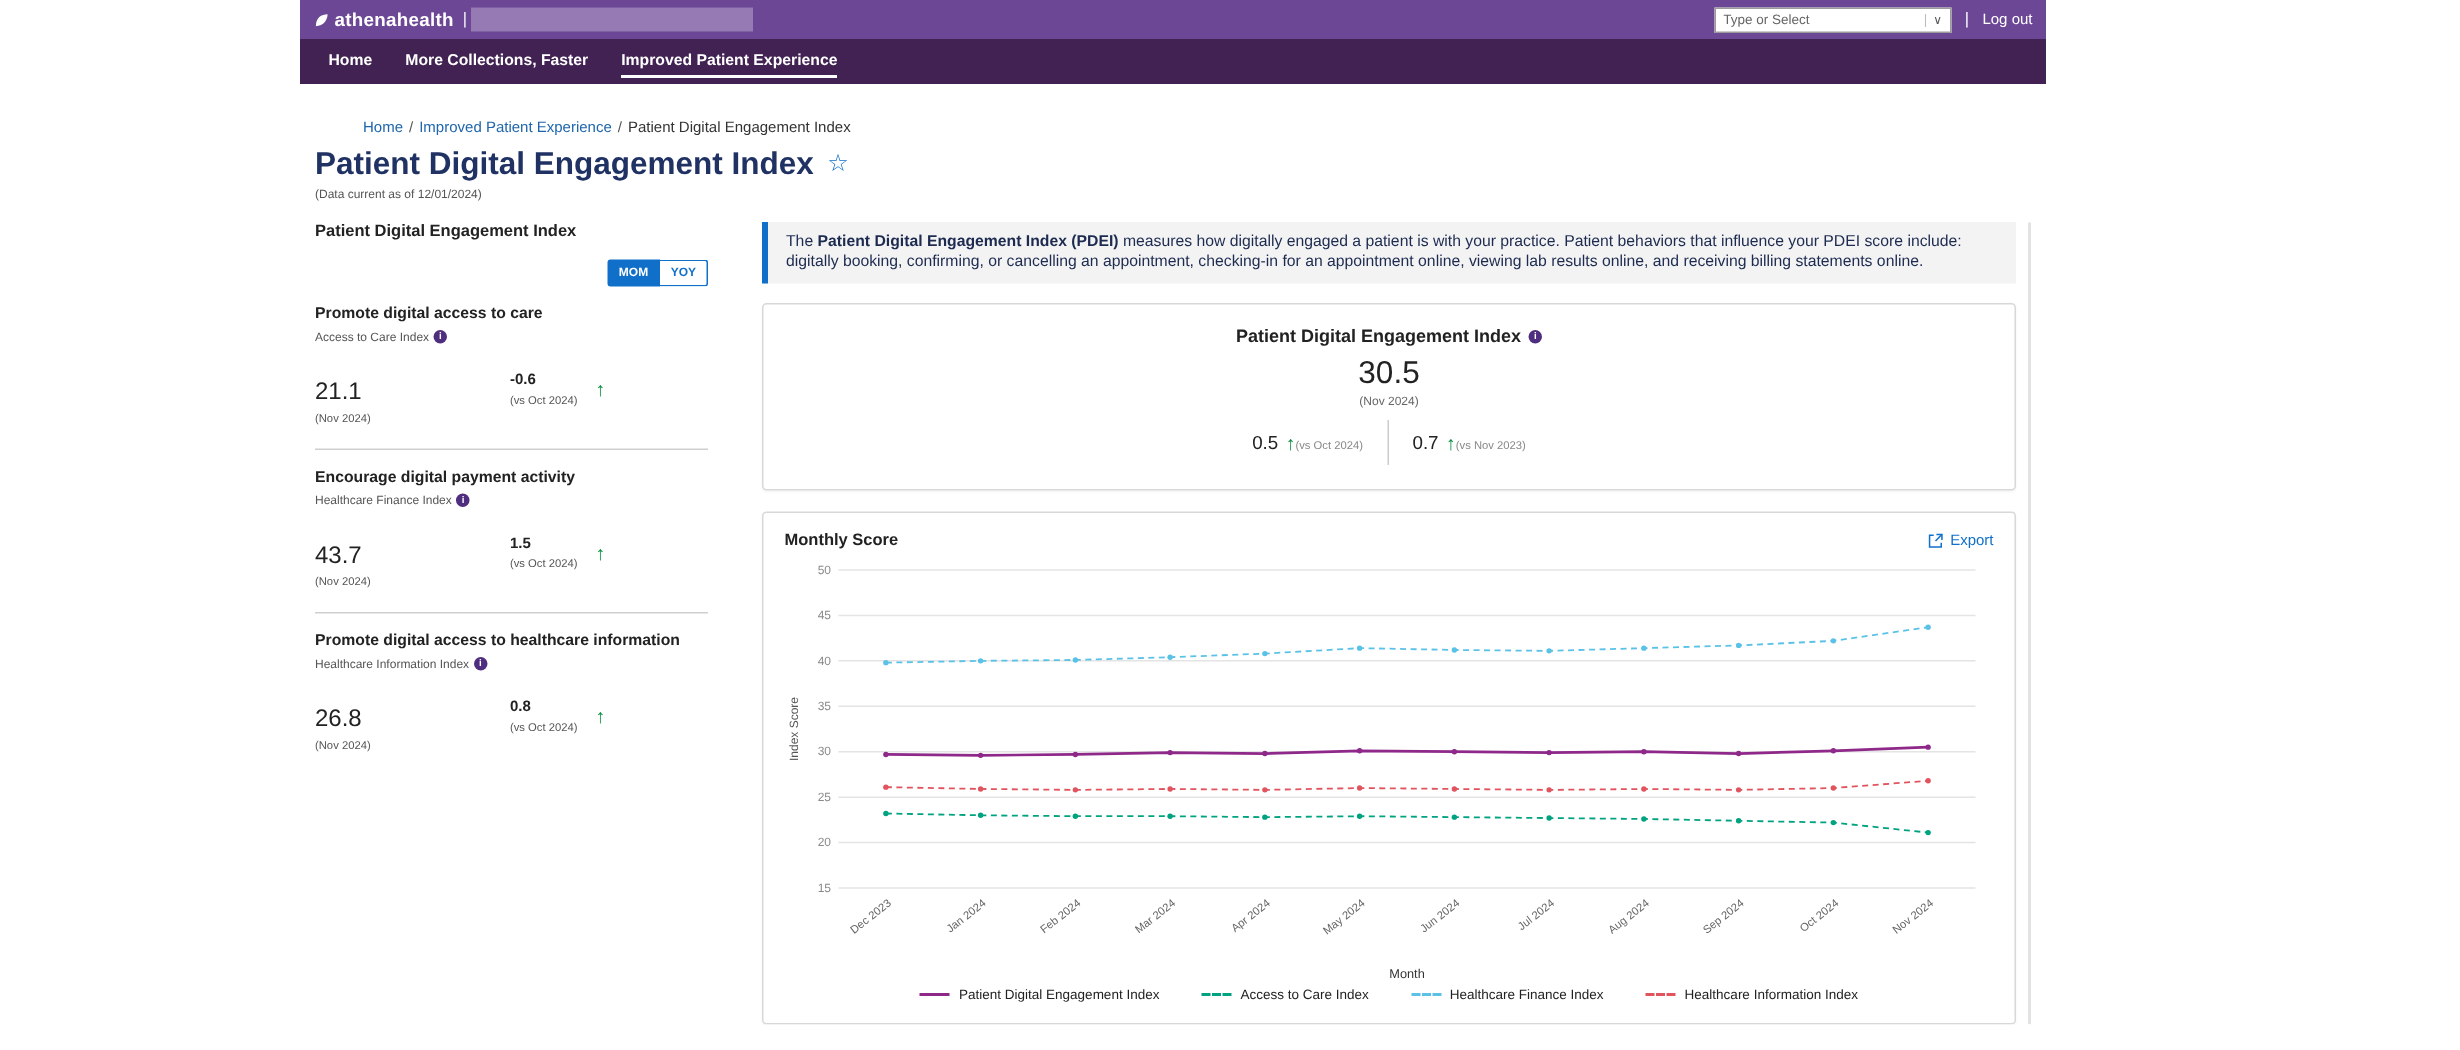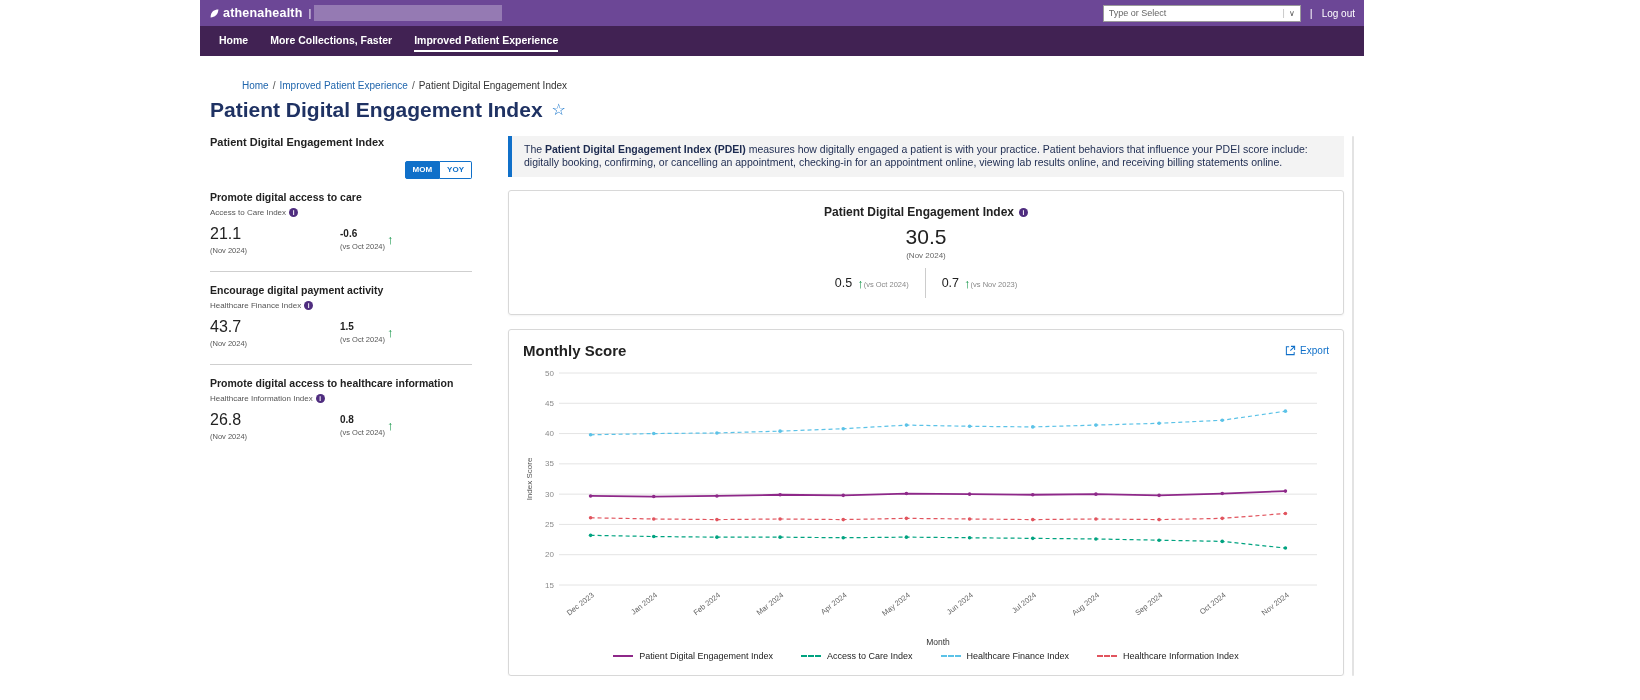--- a/index.html
+++ b/index.html
@@ -8,21 +8,21 @@
 
   
   .topbar { height:26px; background:#6c4796; display:flex; align-items:center; padding:0 9px; }
   .brand { display:flex; align-items:center; }
   .logo-icon svg { width:11px; height:13px; display:block; }
   .brand-text { color:#fff; font-size:12.5px; font-weight:bold; margin-left:3px; letter-spacing:.2px; }
   .brand-sep { color:rgba(255,255,255,.95); margin:0 3px 0 6px; font-size:11px; }
   .topbar-search { width:188px; height:16px; background:rgba(255,255,255,.28); border:none; outline:none;
                    color:#fff; font-size:10px; padding:0 4px; caret-color:#fff; }
   .topbar-right { margin-left:auto; display:flex; align-items:center; gap:9px; }
-  .select { width:198px; height:17px; background:#fff; border:1px solid #9b9b9b; display:flex; align-items:center;
+  .select { width:158px; height:17px; background:#fff; border:1px solid #9b9b9b; display:flex; align-items:center;
             font-size:9px; color:#666; padding:0 5px; cursor:pointer; }
   .select-ph { flex:1; white-space:nowrap; overflow:hidden; }
   .select-sep { color:#bbb; margin-right:4px; }
   .chev { color:#555; font-size:8px; }
   .topbar-divider { color:#fff; font-size:11px; }
   .logout { color:#fff; font-size:10px; text-decoration:none; cursor:pointer; }
 
   
   .navbar { height:30px; background:#412253; display:flex; align-items:stretch; padding:0 8px; }
   .nav-item { display:flex; align-items:center; padding:0 11px; color:#fff; font-size:10.5px; font-weight:bold;
@@ -52,24 +52,24 @@
   .toggle button { font-family:inherit; font-size:8px; font-weight:bold; padding:3px 7px; border:1px solid #1070c9;
                    background:#fff; color:#1070c9; cursor:pointer; line-height:1.2; }
   .toggle .mom { background:#1070c9; color:#fff; border-radius:2px 0 0 2px; }
   .toggle .yoy { border-left:none; border-radius:0 2px 2px 0; }
   .metric { padding:12px 0 16px; }
   .metric-goal { font-size:10.5px; font-weight:bold; color:#222; }
   .metric-index { font-size:8px; color:#555; margin-top:5px; display:flex; align-items:center; gap:3px; }
   .info-dot { display:inline-flex; align-items:center; justify-content:center; width:9px; height:9px; flex:0 0 9px;
               border-radius:50%; background:#4f2d7f; color:#fff; font-size:6.5px; font-weight:bold; cursor:pointer; }
   .metric-row { display:flex; margin-top:8px; }
-  .metric-main { width:130px; }
+  .metric-main { width:130px;margin-top:16px; }
   .metric-value { font-size:16px; color:#222; }
   .metric-period { font-size:7.5px; color:#555; margin-top:3px; }
-  .metric-deltawrap { display:flex; align-items:center; gap:2px; }
+  .metric-deltawrap { display:flex; align-items:center; gap:12px; }
   .metric-delta { font-size:10px; font-weight:bold; color:#222; }
   .arrow-up { color:#0a9140; font-size:13px; font-weight:bold; line-height:1; }
   hr.metric-divider { border:none; border-top:1px solid #cfcfcf; margin:0; }
 
   
   .banner { background:#f3f3f3; border-left:4px solid #1070c9; padding:7px 12px 8px; font-size:10.5px;
             line-height:1.25; color:#1d2b50; }
   .banner p { margin:0; }
   .banner p + p { margin-top:2px; }
   .banner strong { font-weight:bold; }
@@ -85,21 +85,21 @@
   .sd-block { display:flex; flex-direction:row; align-items:center; }
   .sd-top { display:flex; align-items:center; gap:5px; }
   .sd-value { font-size:12.5px; color:#222; }
   .sd-period { font-size:7.5px; color:#888; margin-top:3px; }
   .sd-divider { width:1px; height:30px; background:#ccc; }
 
   
   .chart-card { margin-top:14px; border:1px solid #d8d8d8; border-radius:3px; padding:12px 14px 6px;
                 box-shadow:0 1px 2px rgba(0,0,0,.05); }
   .chart-head { display:flex; justify-content:space-between; align-items:center; }
-  .chart-title { font-size:15px; font-weight:bold; color:#222; margin:0; }
+  .chart-title { font-size:11px; font-weight:bold; color:#222; margin:0; }
   .export { display:flex; align-items:center; gap:4px; color:#1070c9; font-size:10px; text-decoration:none; cursor:pointer;padding-left:33px; }
   .export svg { width:11px; height:11px; display:block; }
   #chart-svg { display:block; margin-top:4px; }
   .legend { display:flex; justify-content:center; align-items:center; gap:28px; padding:2px 0 8px; }
   .legend-item { display:inline-flex; align-items:center; gap:6px; font-size:9px; color:#222; cursor:pointer; }
   .legend-swatch { width:20px; border-top:2px solid #000; display:inline-block; }
 </style>
 </head>
 <body>
 
@@ -140,20 +140,21 @@
     </nav>
 
   <div class="content">
 
     <div class="breadcrumb" id="breadcrumb"><a class="crumb">Home</a><span class="crumb-sep">/</span><a class="crumb">Improved Patient Experience</a><span class="crumb-sep">/</span><span class="crumb-current">Patient Digital Engagement Index</span></div>
 
     <div class="title-row">
       <h1 class="page-title">Patient Digital Engagement Index</h1>
       <span class="star">☆</span>
     </div>
+    <div class="data-current">(Data current as of 12/01/2024)</div>
 
     <div class="layout">
 
       <aside class="sidebar">
         <div class="sidebar-title">Patient Digital Engagement Index</div>
         <div class="toggle">
           <button class="mom">MOM</button>
           <button class="yoy">YOY</button>
         </div>
         <div id="metrics">

